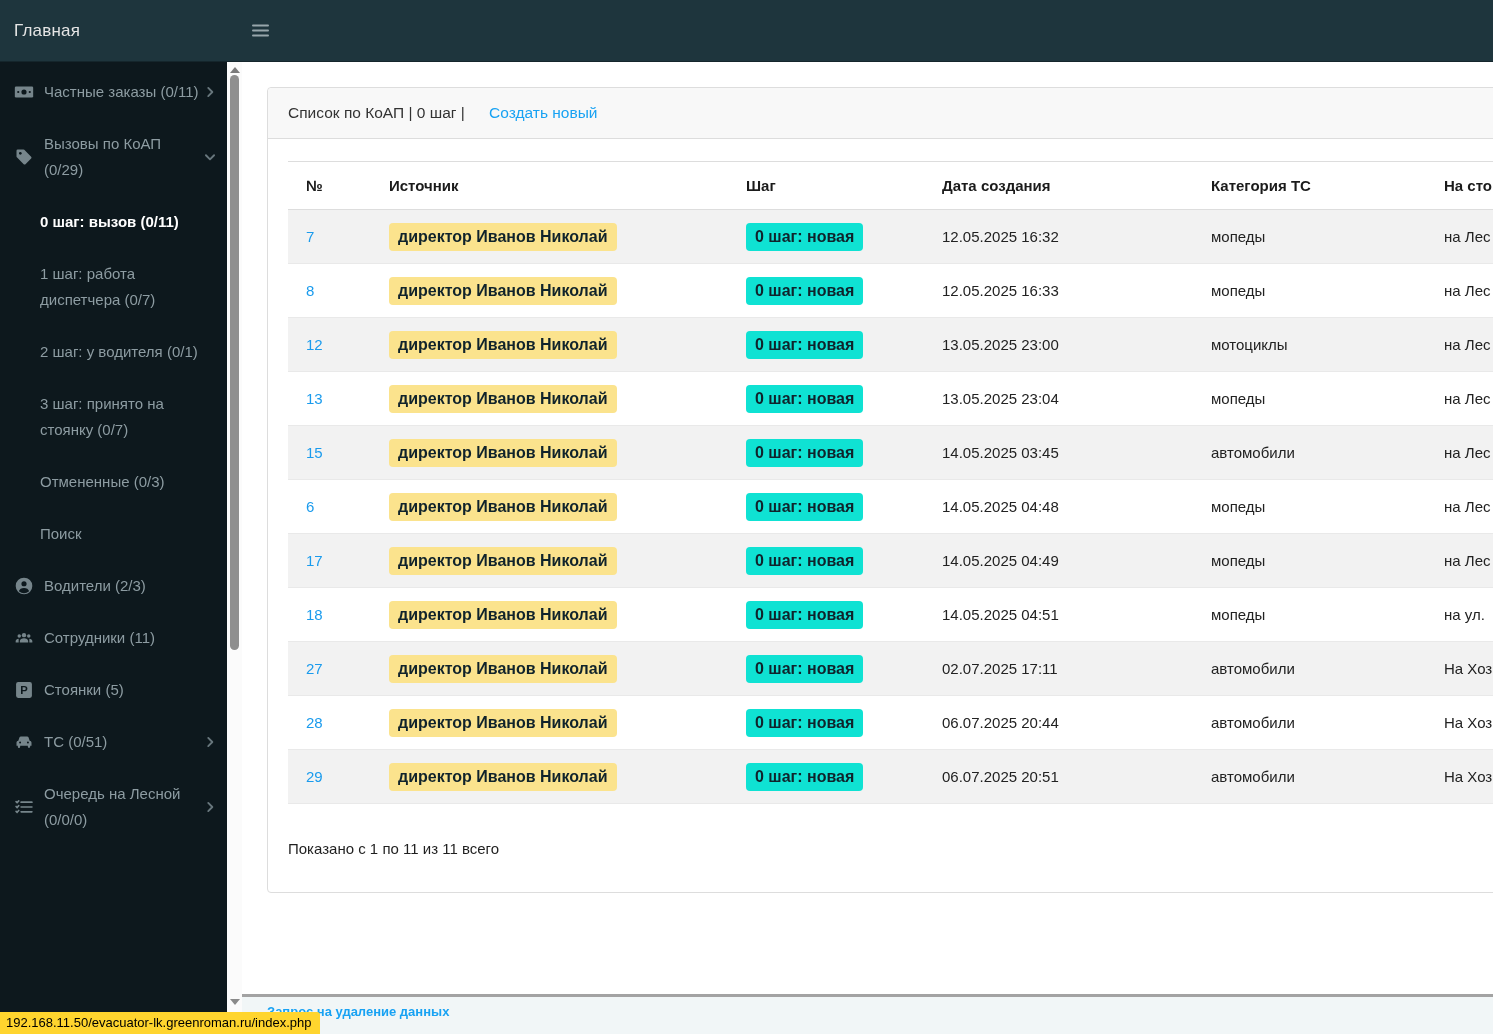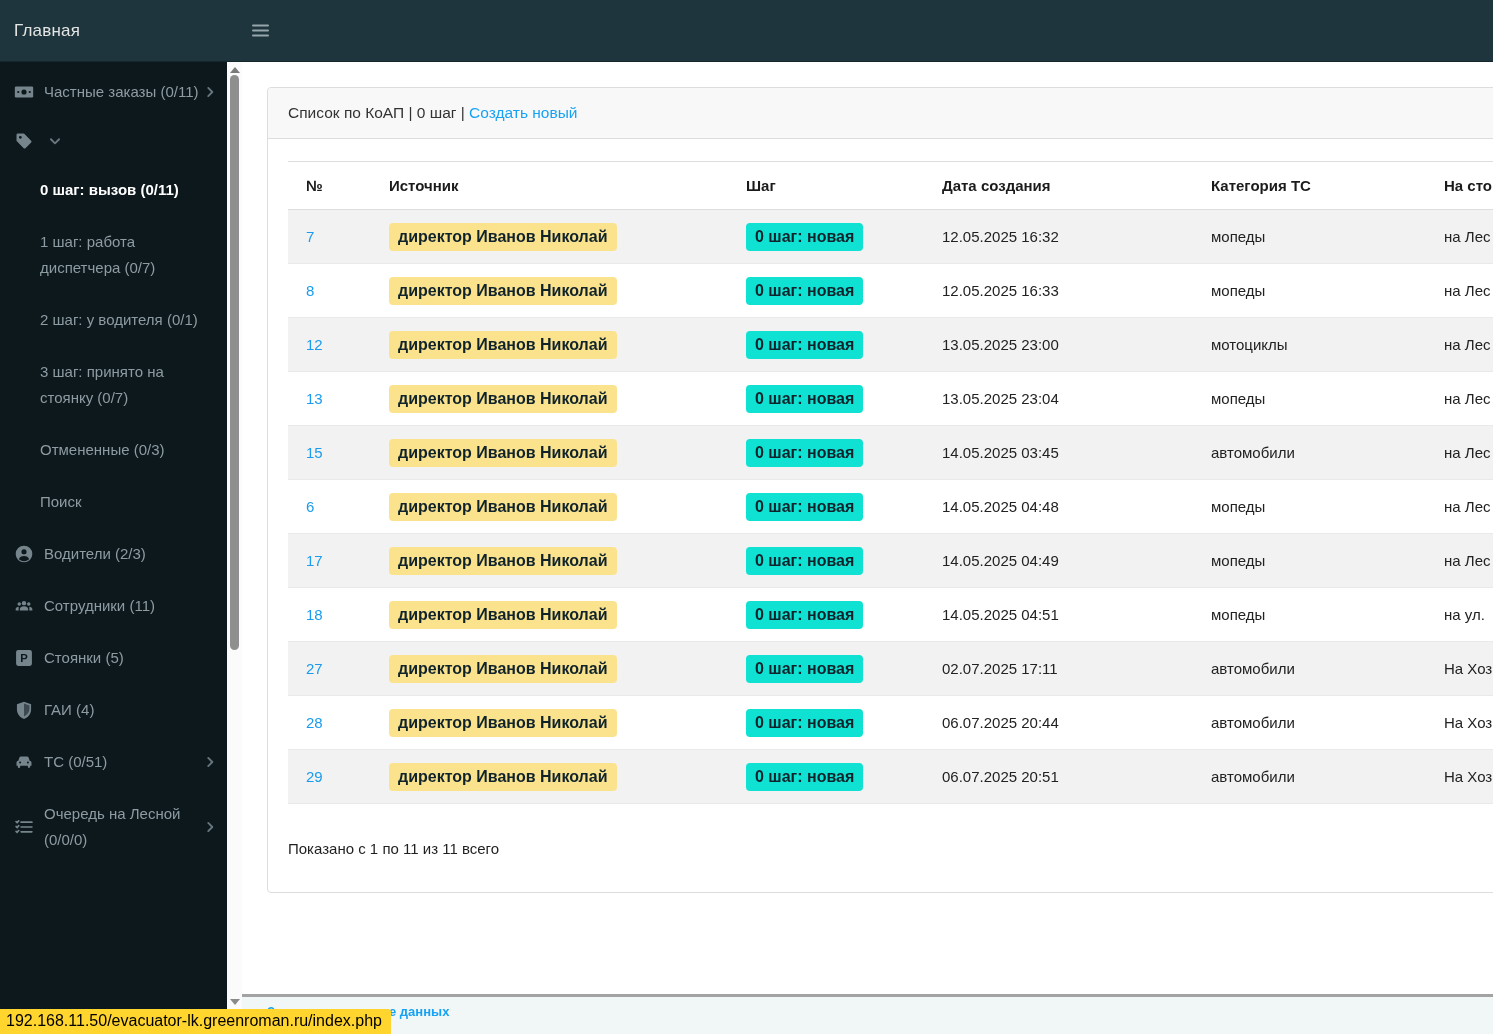--- a/index.html
+++ b/index.html
@@ -44,42 +44,42 @@
   .sscroll .arr-up{top:2px;}
   .sscroll .arr-down{bottom:26px;}
   .tri-up{width:0;height:0;border-left:5px solid transparent;border-right:5px solid transparent;border-bottom:6px solid #7b7b7b;}
   .tri-down{width:0;height:0;border-left:5px solid transparent;border-right:5px solid transparent;border-top:6px solid #8a8a8a;}
 
   
   .main{position:absolute;left:242px;top:62px;right:0;bottom:0;background:#fff;overflow:hidden;}
   .card{position:absolute;left:25px;top:25px;width:1480px;background:#fff;border:1px solid #ddd;border-radius:4px;}
   .card-header{background:#f8f8f8;border-bottom:1px solid #ddd;border-radius:4px 4px 0 0;
                padding:16px 20px;font-size:15.5px;color:#333;}
-  .card-header a{color:var(--link-blue);text-decoration:none;}
+  .card-header a{color:var(--link-blue);text-decoration:none;margin-left:20px;}
   .card-body{padding:22px 20px 35px 20px;}
 
   table{border-collapse:collapse;width:1438px;table-layout:fixed;}
   thead th{border-top:1px solid #ddd;border-bottom:1px solid #ddd;padding:15px 18px;
            text-align:left;font-size:15px;font-weight:700;color:#1b1b1b;white-space:nowrap;overflow:hidden;}
   tbody td{padding:0 18px;height:54px;font-size:15px;color:#222;border-bottom:1px solid #e9e9e9;
            white-space:nowrap;overflow:hidden;}
   tbody tr.odd{background:var(--row-stripe);}
   td a{color:#1a9bed;text-decoration:none;}
   .badge{display:inline-block;padding:4px 9px;border-radius:4px;font-size:16px;font-weight:700;color:#10232b;line-height:1.25;}
   .badge-yellow{background:var(--badge-yellow);}
   .badge-cyan{background:var(--badge-cyan);}
   .summary{margin-top:36px;font-size:15px;color:#1f1f1f;}
 
   
   .footer-band{position:absolute;left:0;right:0;bottom:0;height:40px;background:#f1f6f7;border-top:3px solid #a3a3a3;}
   .footer-band a{position:absolute;left:25px;top:7px;color:var(--link-blue);font-size:13px;font-weight:600;text-decoration:none;}
 
   
   .statusbar{position:absolute;left:0;bottom:0;background:var(--status-bar-yellow);color:#000;
-             font-size:16px;padding:3px 9px 4px 6px;border-top-right-radius:3px;z-index:20;white-space:nowrap;}
+             font-size:13px;padding:3px 9px 4px 6px;border-top-right-radius:3px;z-index:20;white-space:nowrap;}
 </style>
 </head>
 <body>
 
 <header class="topbar">
   <span class="topbar-title">Главная</span>
   <div class="hamburger">
     <span></span>
       <span></span>
       <span></span>
@@ -104,20 +104,21 @@
           </svg>
         </span>
       </div>
       <div class="side-item">
         <span class="ico">
           <svg viewBox="0 0 24 24" fill="currentColor">
             <path d="M11.3 3H4.5A1.5 1.5 0 0 0 3 4.5v6.8c0 .4.16.78.44 1.06l8.2 8.2a1.5 1.5 0 0 0 2.12 0l6.8-6.8a1.5 1.5 0 0 0 0-2.12l-8.2-8.2A1.5 1.5 0 0 0 11.3 3z"></path>
             <circle cx="7.6" cy="7.6" r="1.6" fill="#0d181d"></circle>
           </svg>
         </span>
+        <span class="lbl">Вызовы по КоАП (0/29)</span>
         <span class="chev">
           <svg viewBox="0 0 24 24" fill="none" stroke="currentColor" stroke-width="3.2" stroke-linecap="round" stroke-linejoin="round">
             <path d="M5 9l7 7 7-7"></path>
           </svg>
         </span>
       </div>
       <div class="side-item sub active">
         <span class="lbl">0 шаг: вызов (0/11)</span>
       </div>
       <div class="side-item sub">
@@ -158,29 +159,20 @@
         <span class="lbl">Сотрудники (11)</span>
       </div>
       <div class="side-item">
         <span class="ico">
           <svg viewBox="0 0 24 24">
             <rect x="2.5" y="2.5" width="19" height="19" rx="2.5" fill="currentColor"></rect>
             <text x="12" y="17" font-size="13.5" font-weight="bold" text-anchor="middle" fill="#0d181d" font-family="Liberation Sans,sans-serif">P</text>
           </svg>
         </span>
         <span class="lbl">Стоянки (5)</span>
-      </div>
-      <div class="side-item">
-        <span class="ico">
-          <svg viewBox="0 0 24 24" fill="currentColor">
-            <path d="M12 2l8.5 3.2v6.3c0 5-3.5 9.6-8.5 11.3C7 21.1 3.5 16.5 3.5 11.5V5.2z"></path>
-            <path d="M12 4.1v15.7c3.9-1.6 6.5-5.3 6.5-8.9V6.6z" fill="#0d181d" opacity=".55"></path>
-          </svg>
-        </span>
-        <span class="lbl">ГАИ (4)</span>
       </div>
       <div class="side-item">
         <span class="ico">
           <svg viewBox="0 0 24 24" fill="currentColor">
             <path d="M5.2 10.5l1.3-3.8A2 2 0 0 1 8.4 5.3h7.2a2 2 0 0 1 1.9 1.4l1.3 3.8c1.2.2 2.2 1 2.2 2.2v3.8h-1.6v1.3a1.4 1.4 0 0 1-2.8 0v-1.3H7.4v1.3a1.4 1.4 0 0 1-2.8 0v-1.3H3v-3.8c0-1.2 1-2 2.2-2.2z"></path>
             <circle cx="7.3" cy="12.7" r="1.2" fill="#0d181d"></circle>
             <circle cx="16.7" cy="12.7" r="1.2" fill="#0d181d"></circle>
           </svg>
         </span>
         <span class="lbl">ТС (0/51)</span>

